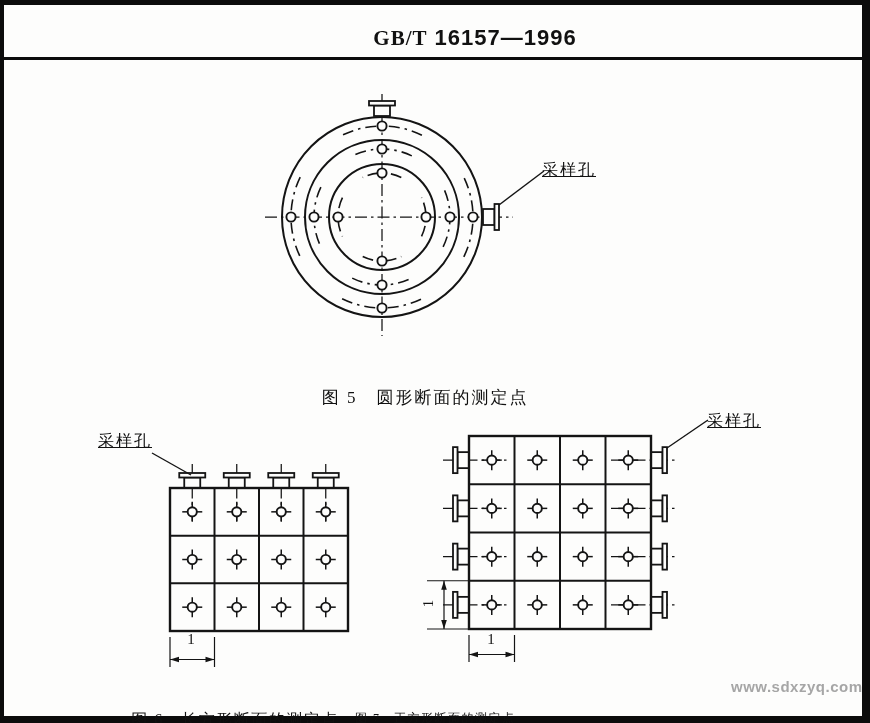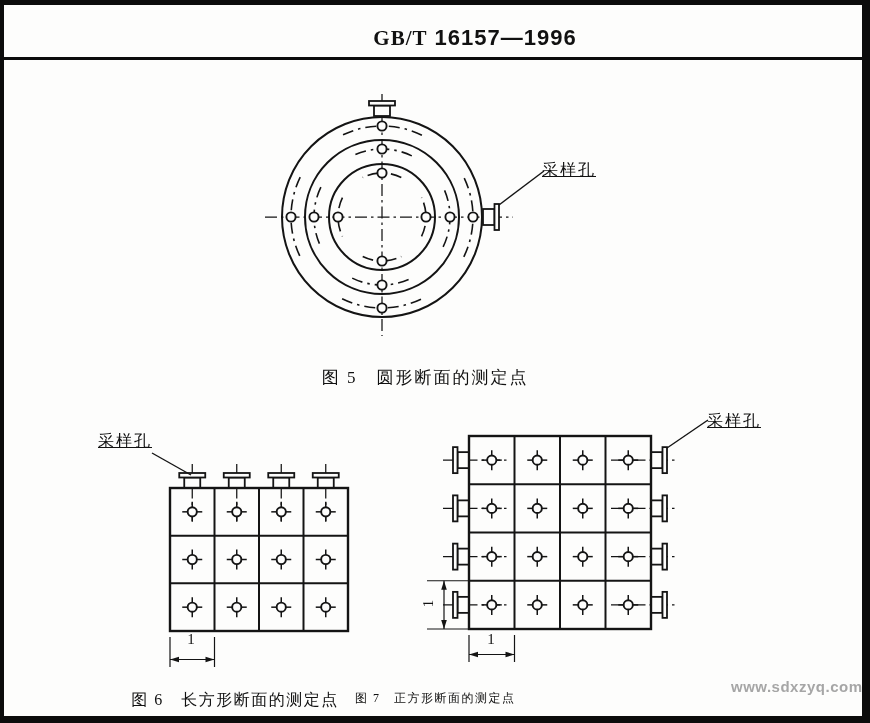--- a/index.html
+++ b/index.html
@@ -8,21 +8,21 @@
     font-family:"Liberation Serif","DejaVu Serif",serif; color:#111;
     overflow:hidden;
   }
   .bar{position:absolute;background:#0c0c0c;}
   .hdr{position:absolute;top:25px;left:0;width:100%;text-align:center;white-space:nowrap;padding-left:40px;}
   .hdr .pfx{font-family:"Liberation Serif","DejaVu Serif",serif;font-weight:bold;font-size:21px;letter-spacing:1px;}
   .hdr .num{font-family:"Liberation Sans","DejaVu Sans",sans-serif;font-weight:bold;font-size:22px;letter-spacing:1px;margin-left:7px;}
   .rule{position:absolute;left:0;top:57px;width:100%;height:3px;background:#0c0c0c;}
   svg{position:absolute;overflow:visible;}
   .label{position:absolute;font-size:16px;letter-spacing:2px;white-space:nowrap;text-decoration:underline;}
-  .cap{position:absolute;white-space:nowrap;}
+  .cap{position:absolute;white-space:nowrap;margin-top:20px;}
   .cap5{top:366px;left:255px;width:340px;text-align:center;font-size:17px;letter-spacing:2px;}
   .cap6{top:690px;left:100px;width:270px;text-align:center;font-size:16px;letter-spacing:1.5px;}
   .cap7{top:690px;left:355px;width:260px;text-align:left;font-size:12px;letter-spacing:1.5px;}
   .dim{position:absolute;font-size:15px;width:26px;text-align:center;font-family:"Liberation Serif","DejaVu Serif",serif;}
   .dim.rot{transform:rotate(-90deg);}
   .wm{position:absolute;left:731px;top:678px;font-family:"Liberation Sans","DejaVu Sans",sans-serif;
       font-size:15px;color:#a6a6a6;letter-spacing:0.5px;font-weight:bold;}
   
   .ln{stroke:#141414;stroke-width:2;fill:none;}
   .lnx{stroke:#141414;stroke-width:2.4;fill:none;}

